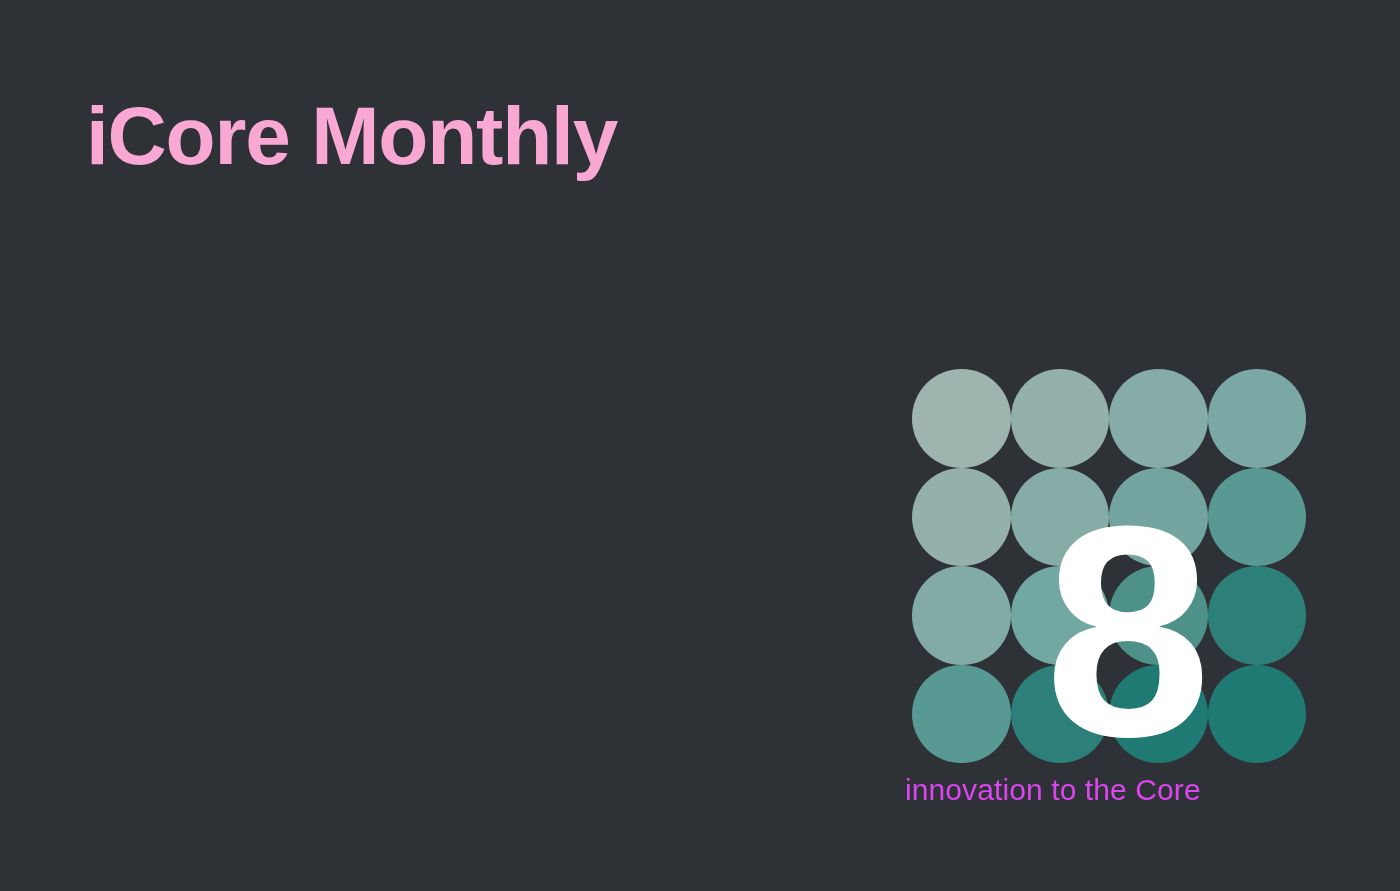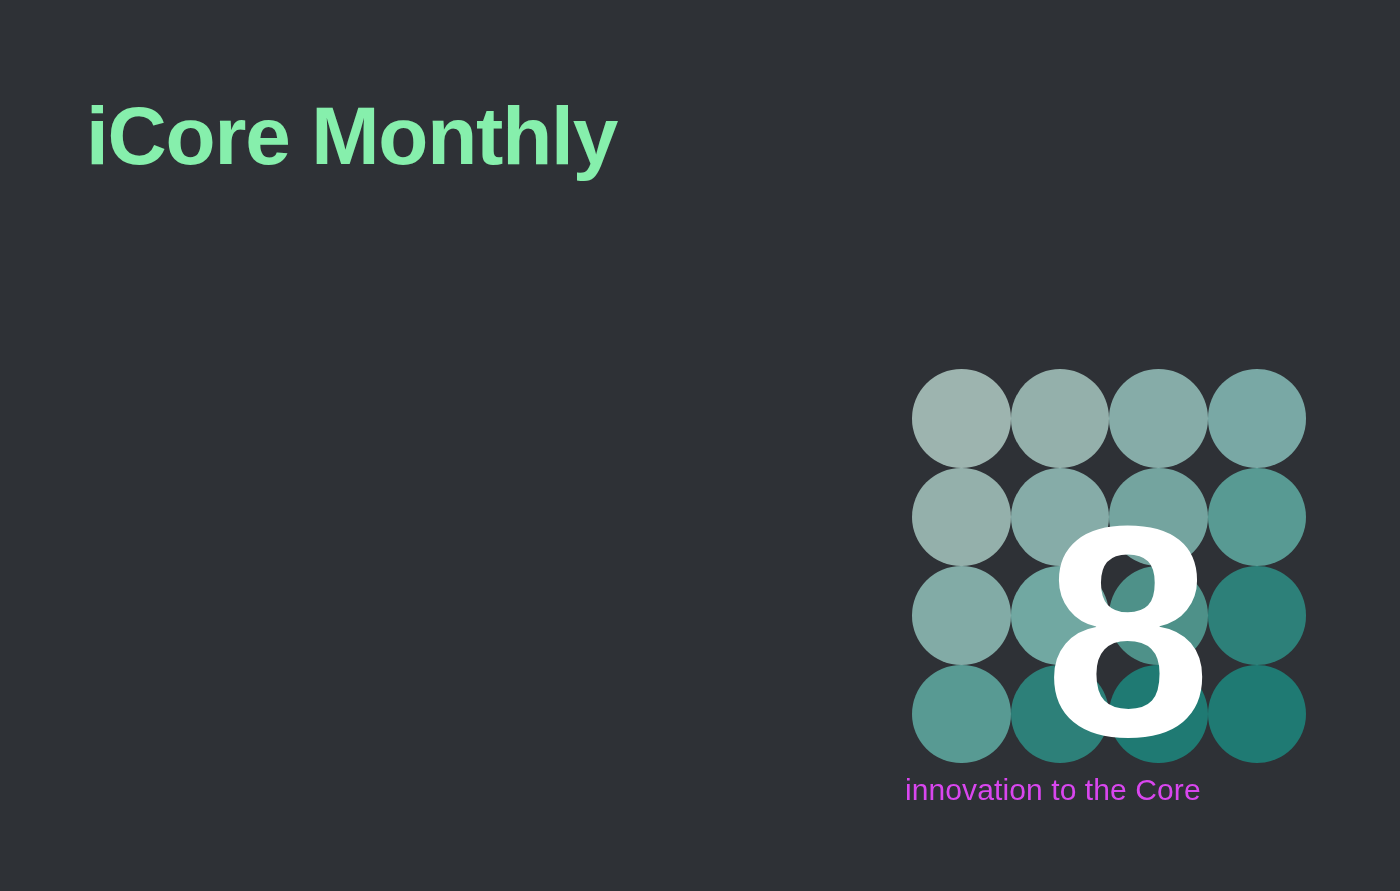--- a/index.html
+++ b/index.html
@@ -27,21 +27,21 @@
 
   
   .title-block {
     position: absolute;
     left: 86px;
     top: 84px;
     width: 700px;
   }
 
   .title-line {
-    color: #86efac;
+    color: #f9a8d4;
     font-size: 82px;
     font-weight: 700;
     line-height: 104px;
     letter-spacing: -1.2px;
     white-space: nowrap;
   }
 
   
   .logo-mark {
     position: absolute;

